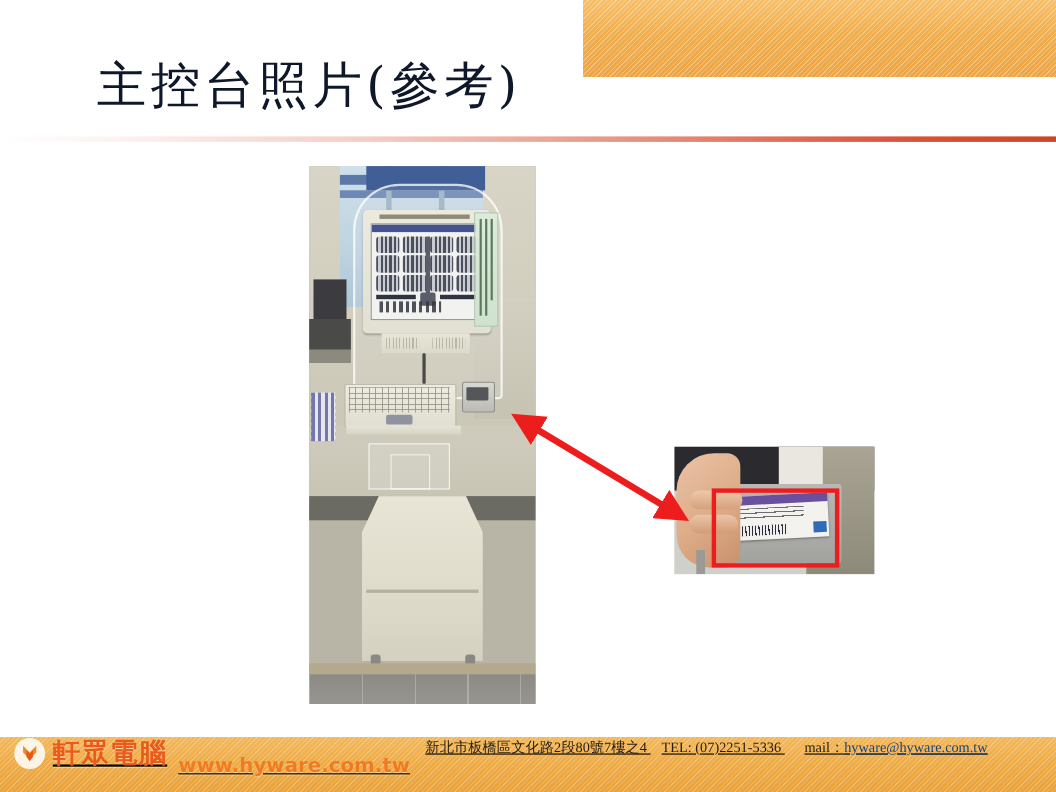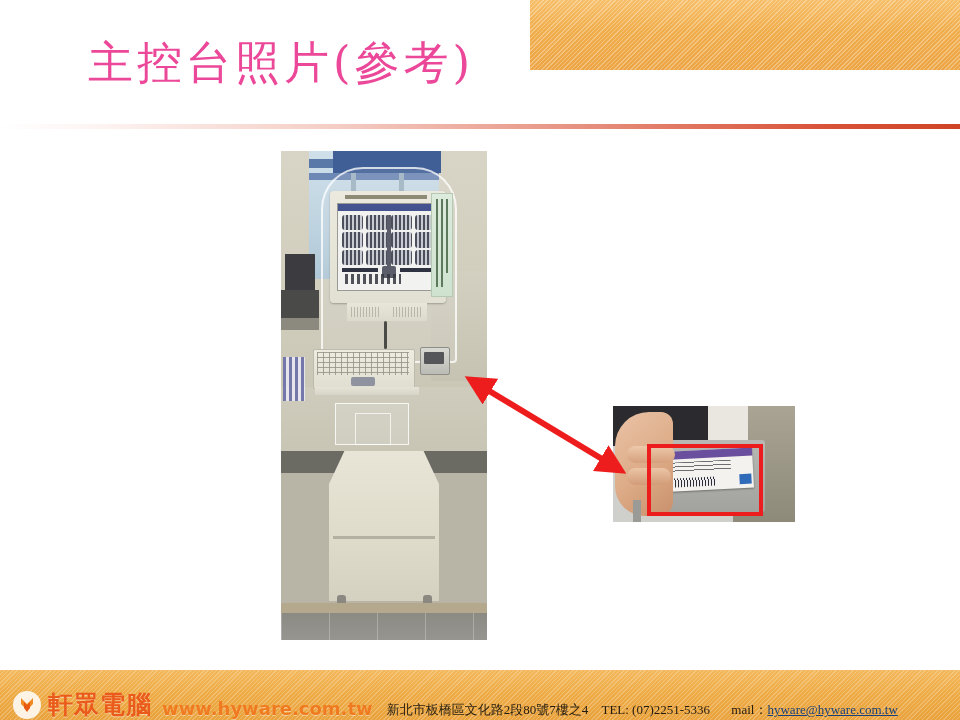--- a/index.html
+++ b/index.html
@@ -53,28 +53,28 @@
     width: 420px;
     height: 230px;
     background: #ffffff;
     border-bottom-right-radius: 420px 230px;
   }
 
   
   .title {
     position: absolute;
     left: 88px;
-    top: 28px;
+    top: 43px;
     width: 640px;
     height: 70px;
     font-family: "DejaVu Serif", "Liberation Serif", serif;
     font-size: 45px;
     line-height: 70px;
     letter-spacing: 4px;
-    color: #ec4899;
+    color: #0f172a;
     white-space: nowrap;
   }
 
   
   .divider {
     position: absolute;
     left: 0;
     top: 124px;
     width: 960px;
     height: 5px;
@@ -415,21 +415,22 @@
     width: 960px;
     height: 50px;
     background:
       repeating-linear-gradient(135deg,
         rgba(255,255,255,0.22) 0px,
         rgba(255,255,255,0.22) 1px,
         rgba(255,255,255,0) 1px,
         rgba(255,255,255,0) 3px),
       linear-gradient(180deg, #f3b85c 0%, #eeab45 50%, #e9a23c 100%);
     display: flex;
-    align-items: flex-end;
+    align-items: flex-start;
+    text-decoration: underline;
   }
   .footer-logo-mark {
     position: relative;
     width: 30px;
     height: 30px;
     margin-left: 12px;
     flex: 0 0 auto;
   }
   .footer-logo-name {
     font-family: "DejaVu Sans", "Liberation Sans", sans-serif;
@@ -445,20 +446,21 @@
   .footer-url {
     font-family: "DejaVu Sans", "Liberation Sans", sans-serif;
     font-weight: bold;
     font-size: 18px;
     line-height: 22px;
     color: #f07a1f;
     letter-spacing: 0px;
     margin-left: 10px;
     text-shadow: 0 1px 0 rgba(255,255,255,0.4);
     white-space: nowrap;
+    margin-top: 16px;
   }
   .footer-contact {
     font-family: "Liberation Serif", serif;
     font-size: 13px;
     line-height: 20px;
     color: #241c10;
     margin-left: 14px;
     white-space: nowrap;
   }
   .footer-mail-label {

